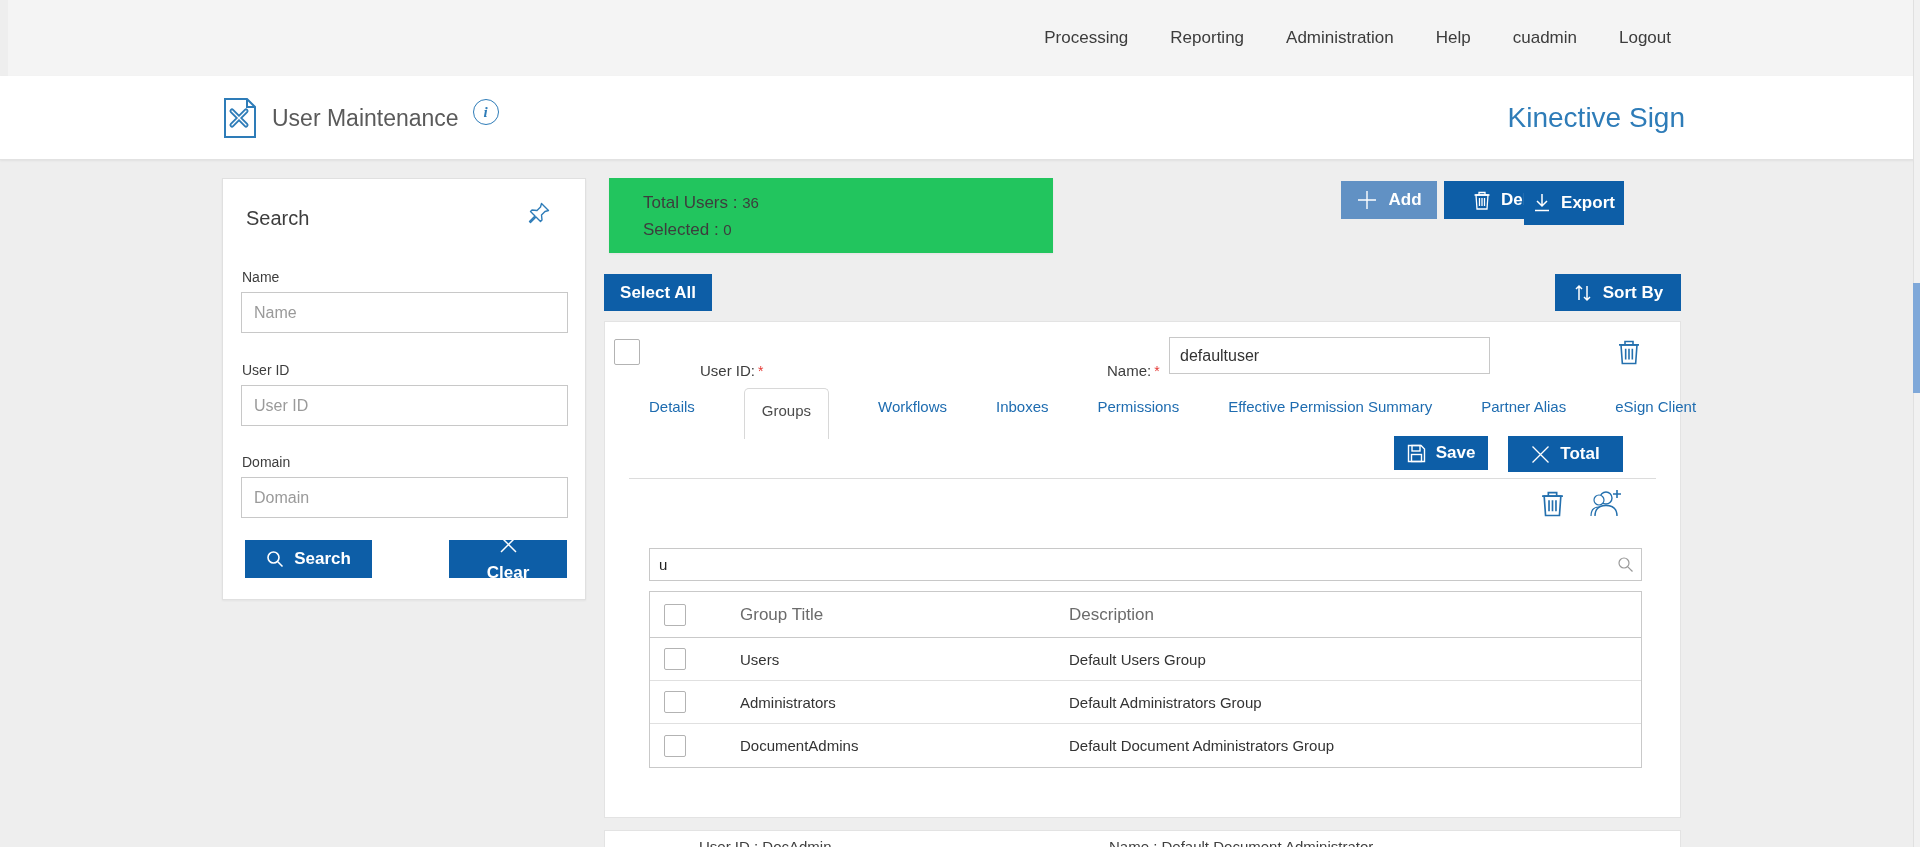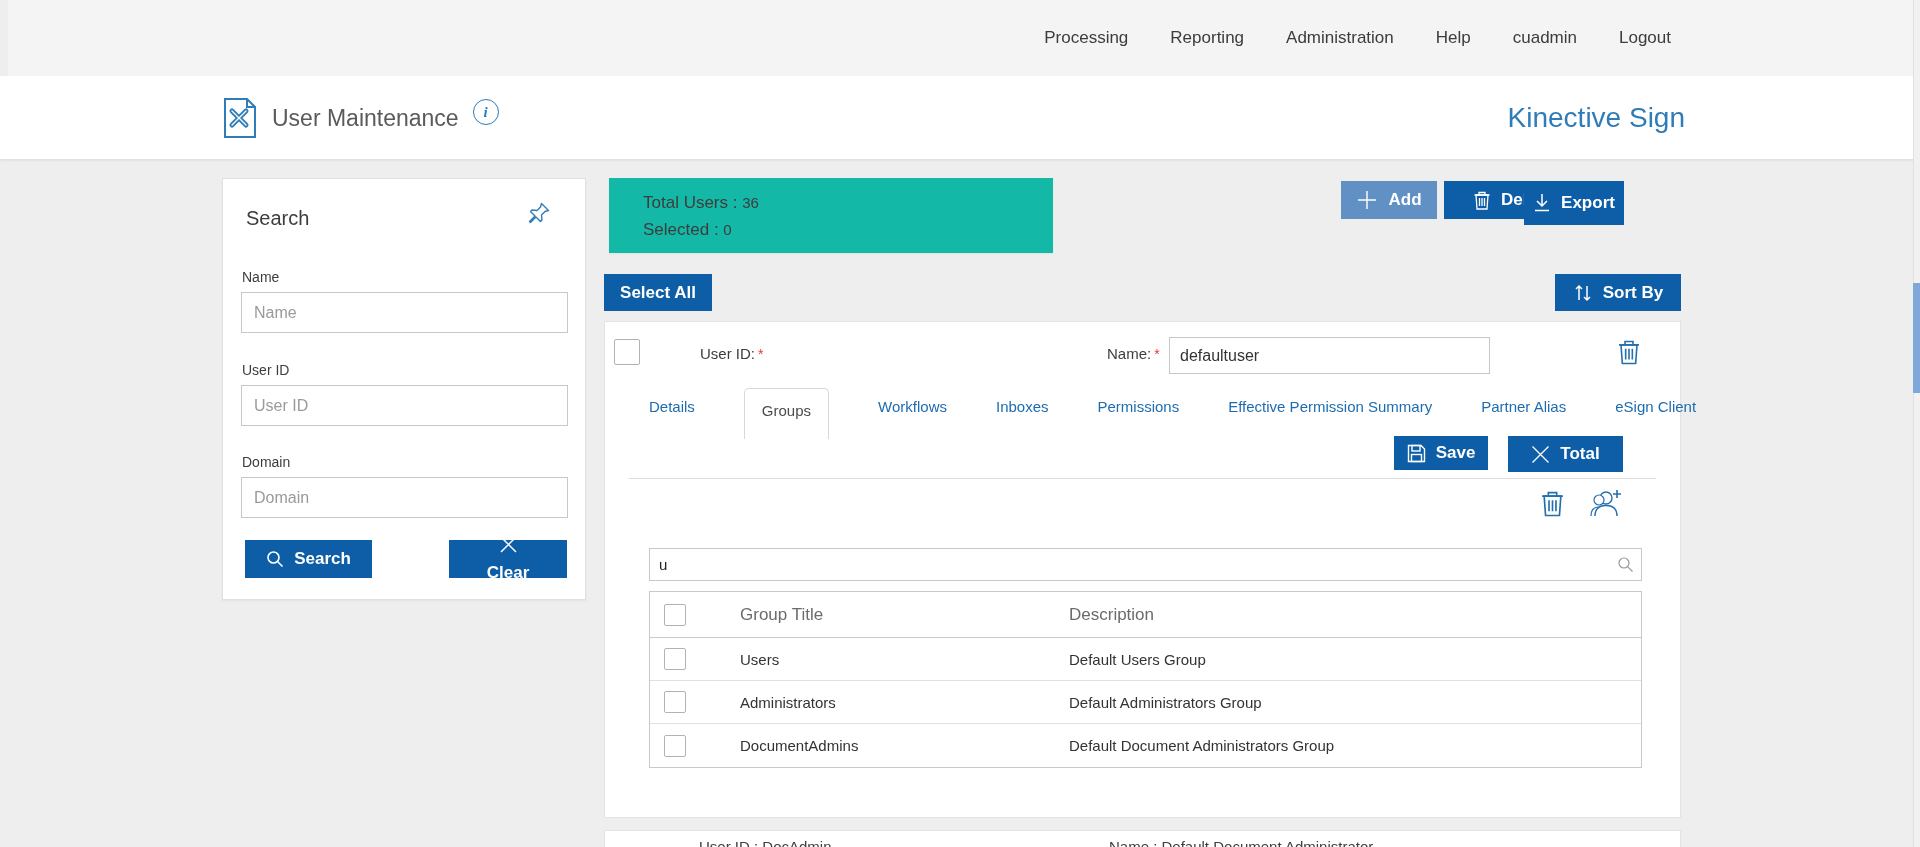--- a/index.html
+++ b/index.html
@@ -36,38 +36,38 @@
   .lbl-uid  { top:183px; }  .inp-uid  { top:206px; }
   .lbl-dom  { top:275px; }  .inp-dom  { top:298px; }
 
   .btn { display:inline-flex; align-items:center; justify-content:center; gap:10px; background:#0d5ea7;
          color:#fff; font-size:17px; font-weight:bold; border:none; cursor:pointer;
          font-family:"Liberation Sans",sans-serif; }
   .btn-search { position:absolute; left:22px; top:361px; width:127px; height:38px; }
   .btn-clear  { position:absolute; left:226px; top:361px; width:118px; height:38px;flex-direction:column; }
 
   
-  .summary-card { position:absolute; left:609px; top:178px; width:444px; height:75px; background:#14b8a6;
+  .summary-card { position:absolute; left:609px; top:178px; width:444px; height:75px; background:#22c55e;
                   box-shadow:0 1px 2px rgba(0,0,0,0.05); padding:11px 0 0 34px; }
   .summary-line { font-size:17px; color:#3d3d3d; line-height:27px; }
 
   
   .btn-add    { position:absolute; left:1341px; top:181px; width:96px; height:38px; background:#6191c4; }
   .btn-delete { position:absolute; left:1444px; top:181px; width:137px; height:38px; }
   .btn-export { position:absolute; left:1524px; top:181px; width:100px; height:44px; }
 
   .btn-select-all { position:absolute; left:604px; top:274px; width:108px; height:37px; }
   .btn-sort-by    { position:absolute; left:1555px; top:274px; width:126px; height:37px; }
 
   
   .main-panel { position:absolute; left:604px; top:321px; width:1077px; height:497px; background:#fff;
                 border:1px solid #e3e3e3; }
   .checkbox { background:#fff; border:1px solid #b3b3b3; border-radius:2px; cursor:pointer; display:inline-block; }
   .row-checkbox { position:absolute; left:9px; top:17px; width:26px; height:26px; }
-  .ed-label { position:absolute; top:23px; font-size:15px; color:#3d3d3d; }
+  .ed-label { position:absolute; top:40px; font-size:15px; color:#3d3d3d; }
   .req { color:#e53935; margin-left:3px; font-size:14px; }
   .ed-input { position:absolute; top:15px; height:37px; border:1px solid #c8c8c8; font-size:16px; color:#333;
               padding:0 10px; font-family:"Liberation Sans",sans-serif; }
   .lbl-userid { left:95px; }
   .inp-userid { left:164px; width:317px; }
   .lbl-name2  { left:502px; }
   .inp-name2  { left:564px; width:321px; }
   .row-trash  { position:absolute; left:1012px; top:16px; cursor:pointer; }
 
   

